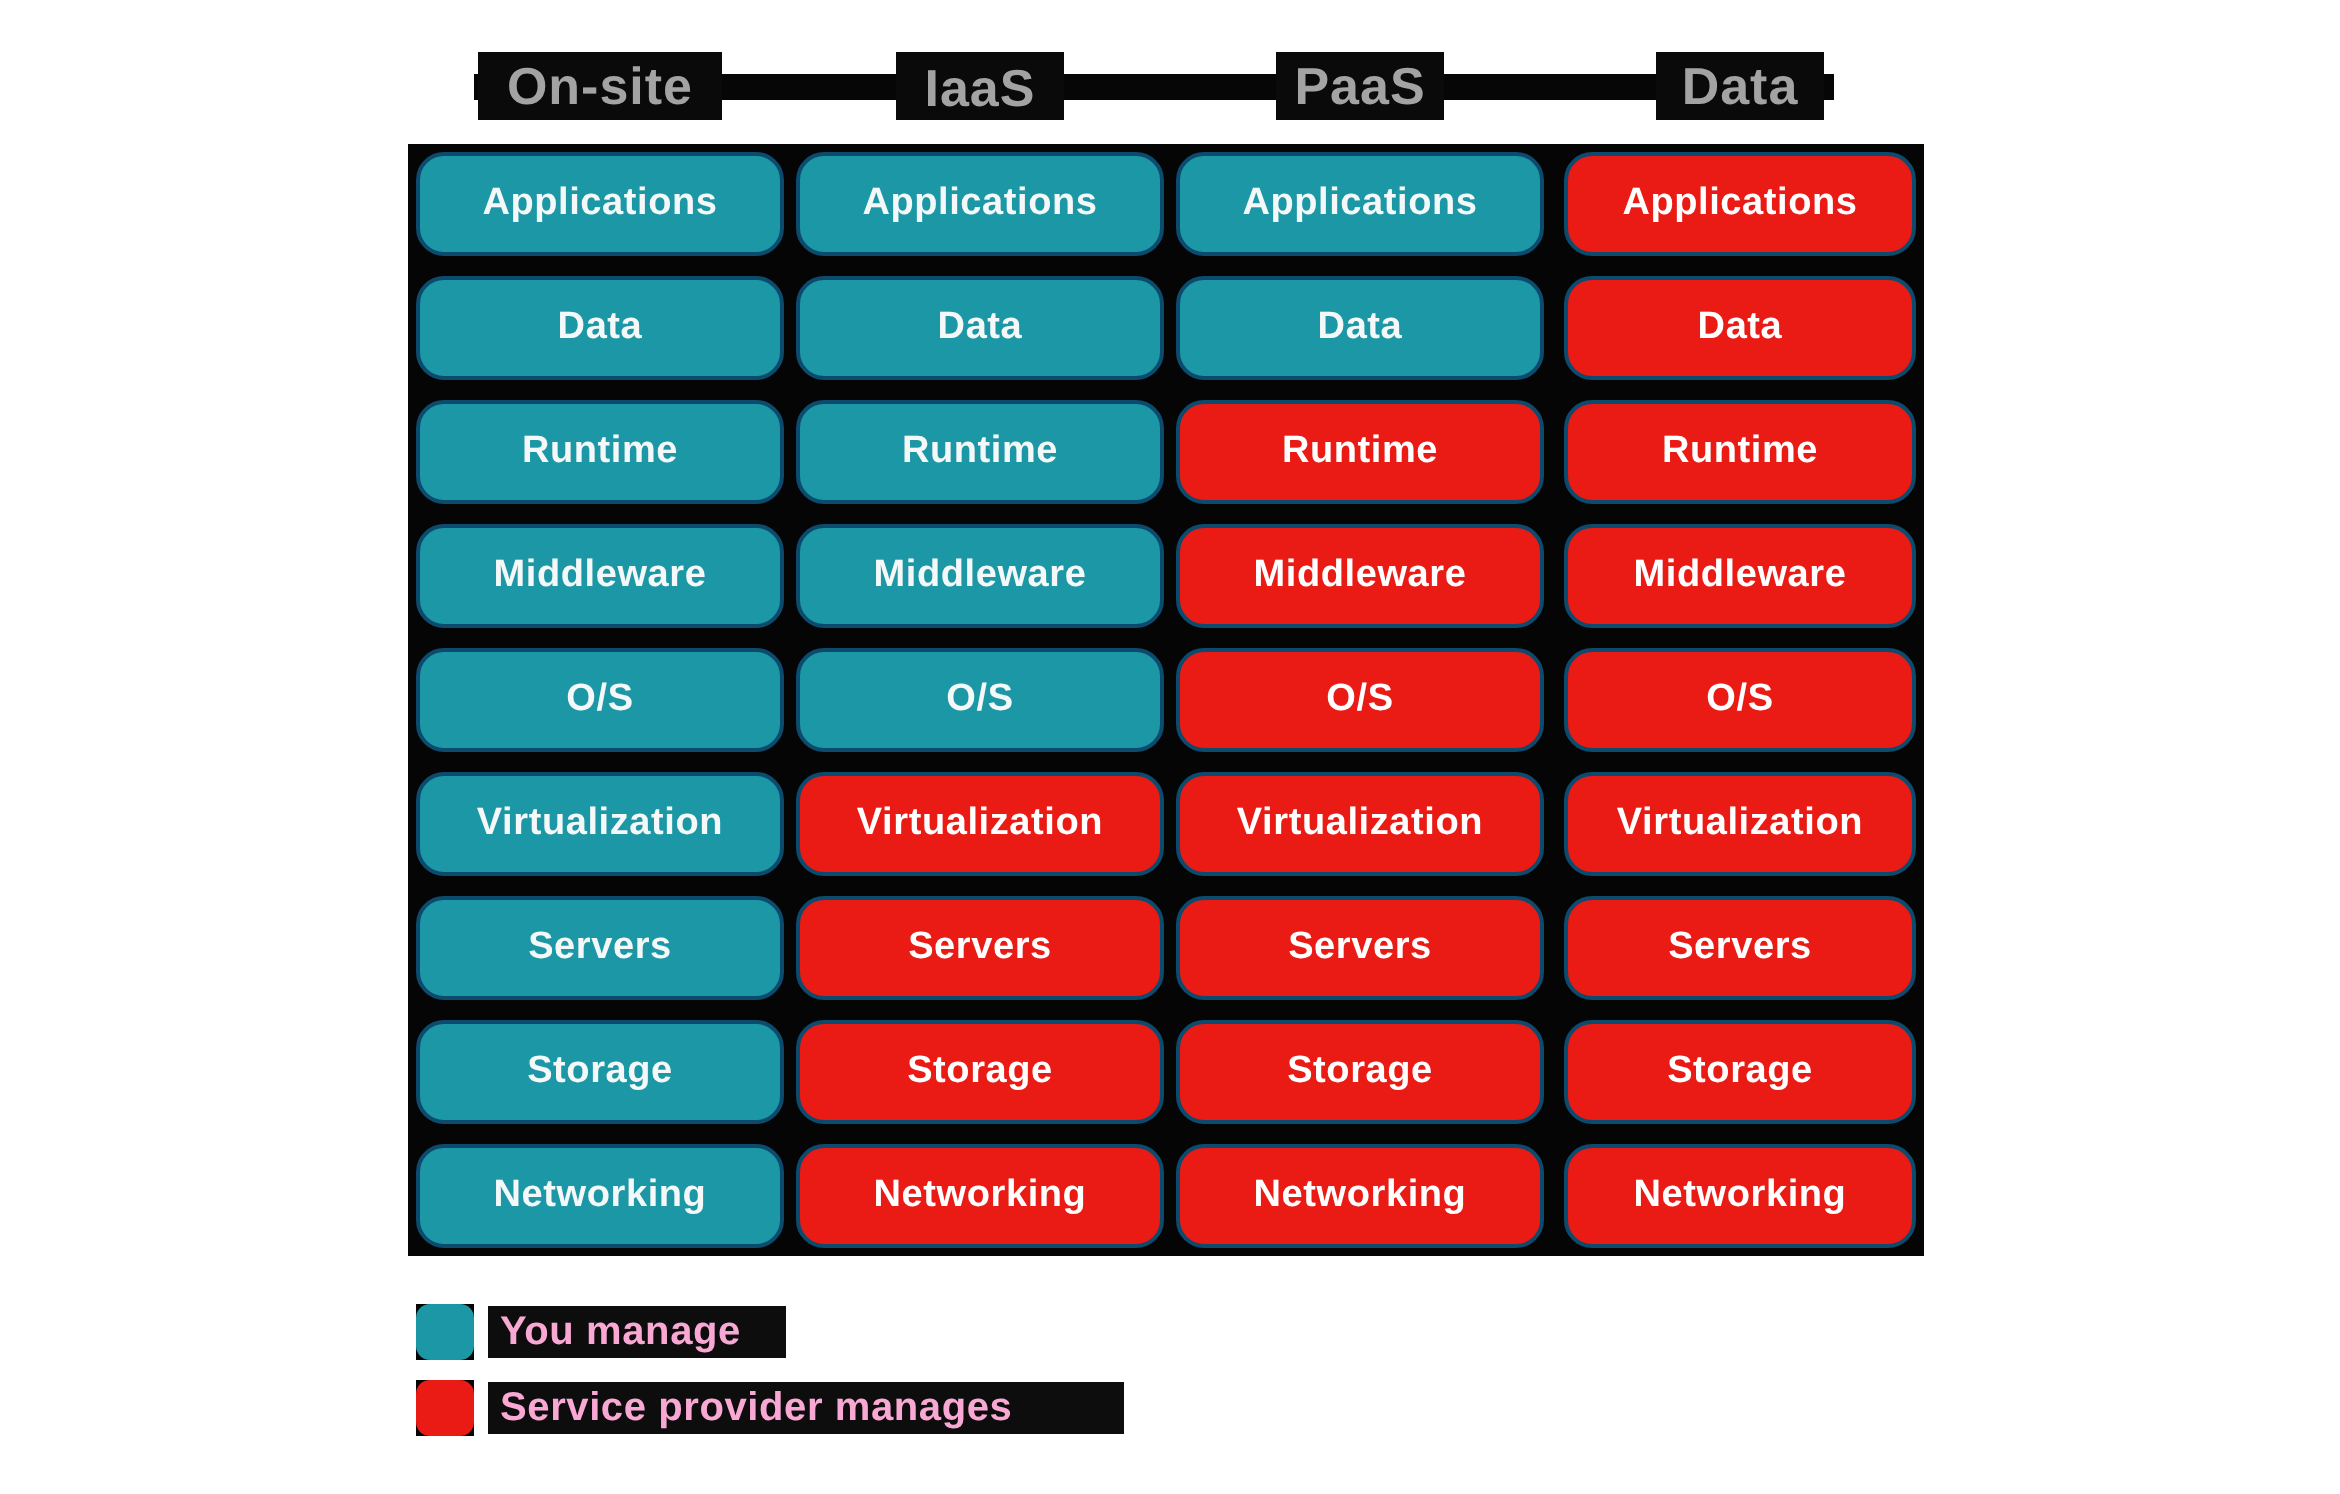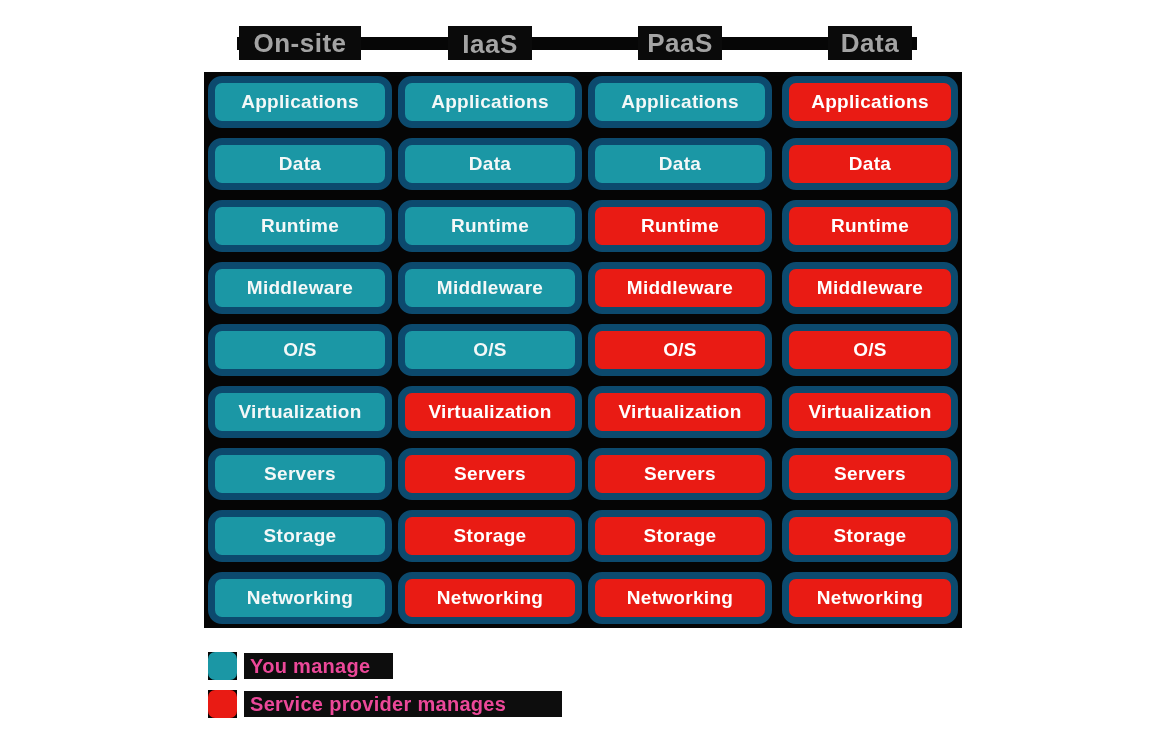--- a/index.html
+++ b/index.html
@@ -22,38 +22,38 @@
   .hb3{left:828px;width:84px;}
   
   .grid{
     position:absolute;left:204px;top:72px;width:758px;height:556px;background:#050505;
     display:flex;box-sizing:border-box;padding:4px;
   }
   .col{display:flex;flex-direction:column;gap:10px;}
   .col + .col{margin-left:6px;}
   .col.last{margin-left:10px;}
   .pill{
-    width:184px;height:52px;box-sizing:border-box;border:7px solid #0c4a6e;border-radius:14px;
+    width:184px;height:52px;box-sizing:border-box;border:2px solid #0c4a6e;border-radius:14px;
     display:flex;align-items:center;justify-content:center;
     color:#f4f8f8;font-size:19px;font-weight:bold;letter-spacing:.3px;
   }
   .col.last .pill{width:176px;}
   .pill[data-owner="you"]{background:#1b97a5;}
   .pill[data-owner="provider"]{background:#e91b14;color:#ffffff;}
   
   .swatch-bg{position:absolute;width:29px;height:28px;background:#050505;}
   .sw0{left:208px;top:652px;}
   .sw1{left:208px;top:690px;}
   .swatch{width:100%;height:100%;border-radius:7px;}
   .swatch-you{background:#1b97a5;}
   .swatch-provider{background:#e91b14;}
   .legend-band{
     position:absolute;height:26px;background:#0d0d0d;
     display:flex;align-items:center;padding-left:6px;box-sizing:border-box;
-    color:#ec4899;font-size:20px;font-weight:bold;letter-spacing:.3px;white-space:nowrap;text-align:center;
+    color:#f9a8d4;font-size:20px;font-weight:bold;letter-spacing:.3px;white-space:nowrap;text-align:center;
   }
   .lb0{left:244px;top:653px;width:149px;}
   .lb1{left:244px;top:691px;width:318px;}
 </style>
 </head>
 <body>
 
 <div class="stage">
 
   <div class="header-strip"></div>

